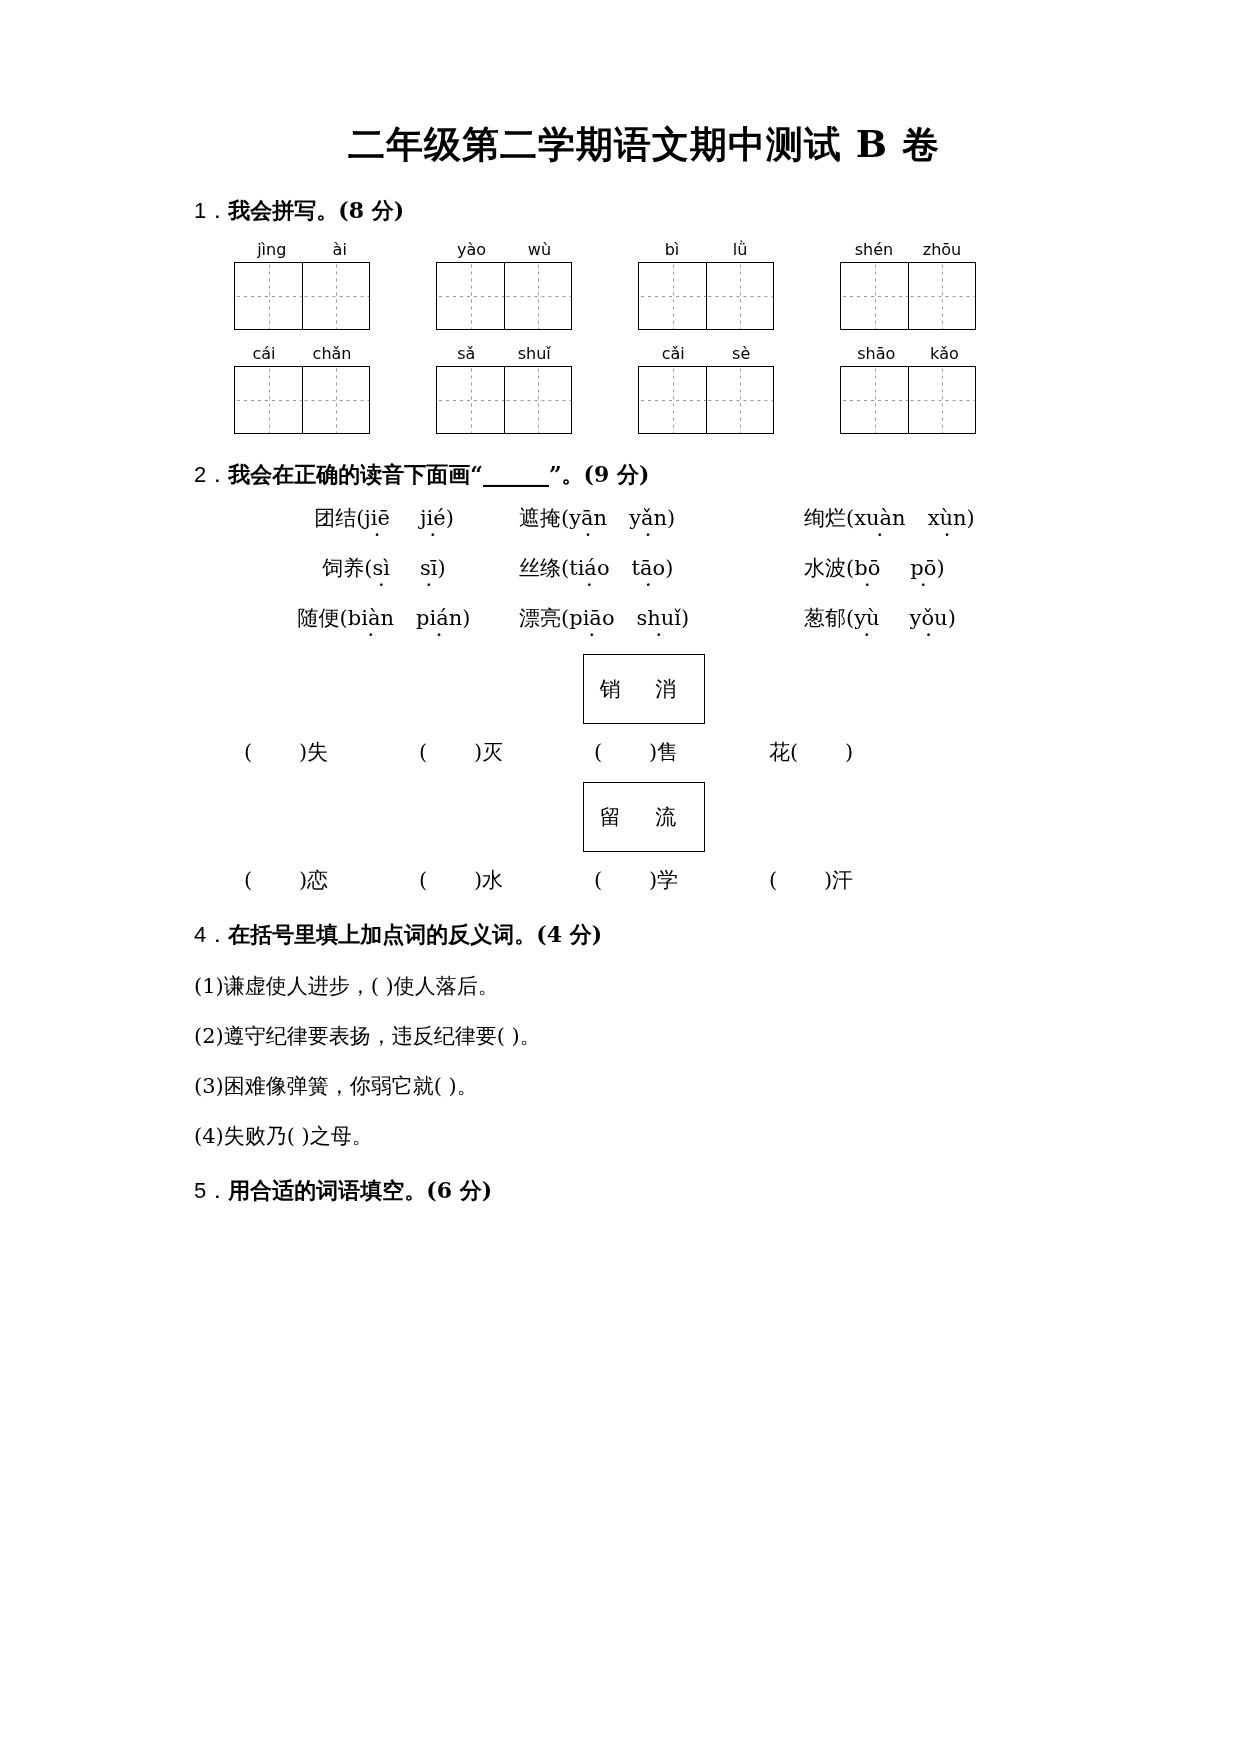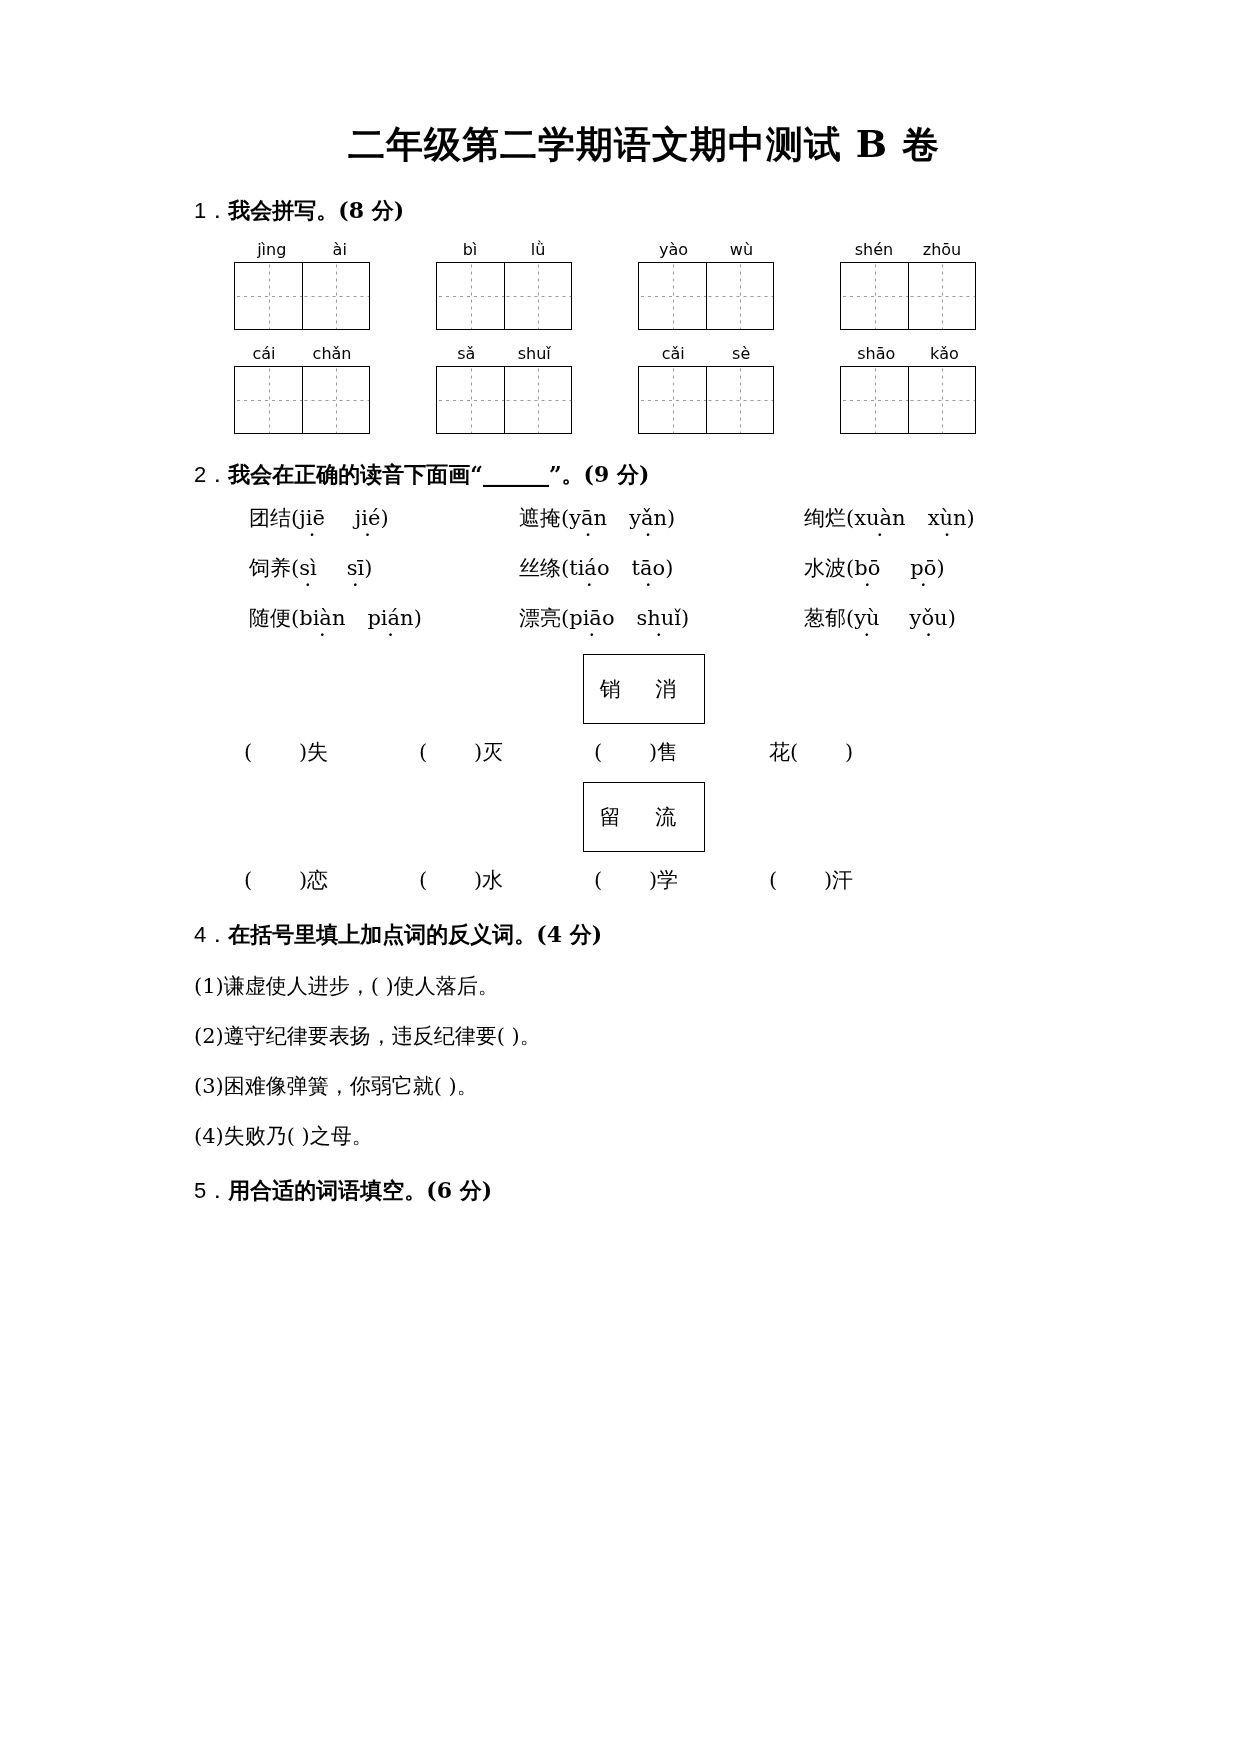--- a/index.html
+++ b/index.html
@@ -115,21 +115,21 @@
     padding-left: 55px;
   }
   .pron-row {
     display: flex;
     margin-bottom: 22px;
   }
   .pron-cell {
     font-size: 21px;
     font-family: "DejaVu Serif", serif;
   }
-  .pron-cell.c1 { width: 270px; }
+  .pron-cell.c1 { width: 270px; text-align: center; }
   .pron-cell.c2 { width: 285px; }
   .pron-cell.c3 { width: 280px; }
   .dotted {
     position: relative;
   }
   .dotted::after {
     content: "·";
     position: absolute;
     left: 50%;
     transform: translateX(-50%);
@@ -190,32 +190,32 @@
           <span>jìng</span>
           <span>ài</span>
         </div>
         <div class="boxes">
             <div class="cell"></div>
             <div class="cell"></div>
           </div>
       </div>
       <div class="grid-item">
         <div class="pin-row">
+          <span>yào</span>
+          <span>wù</span>
+        </div>
+        <div class="boxes">
+            <div class="cell"></div>
+            <div class="cell"></div>
+          </div>
+      </div>
+      <div class="grid-item">
+        <div class="pin-row">
           <span>bì</span>
           <span>lǜ</span>
-        </div>
-        <div class="boxes">
-            <div class="cell"></div>
-            <div class="cell"></div>
-          </div>
-      </div>
-      <div class="grid-item">
-        <div class="pin-row">
-          <span>yào</span>
-          <span>wù</span>
         </div>
         <div class="boxes">
             <div class="cell"></div>
             <div class="cell"></div>
           </div>
       </div>
       <div class="grid-item">
         <div class="pin-row">
           <span>shén</span>
           <span>zhōu</span>

